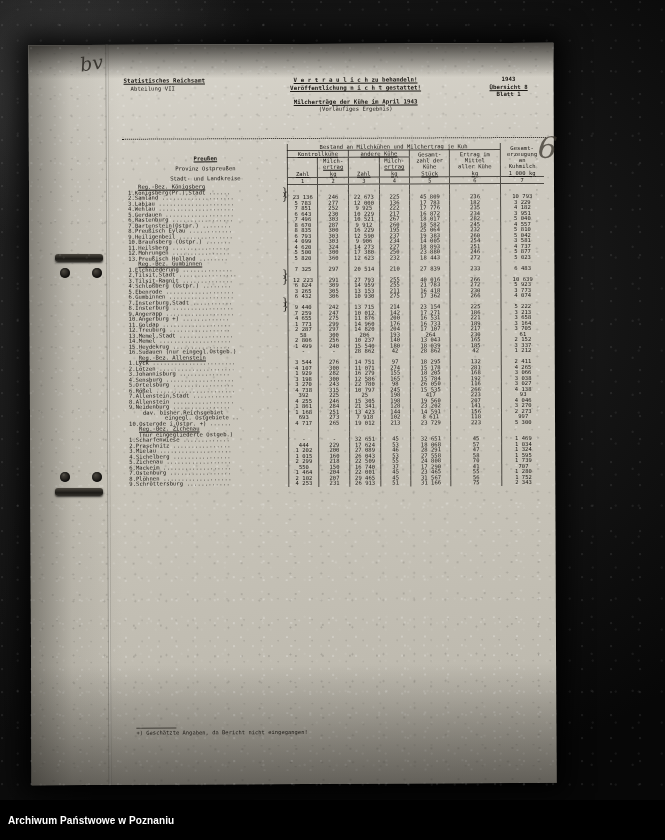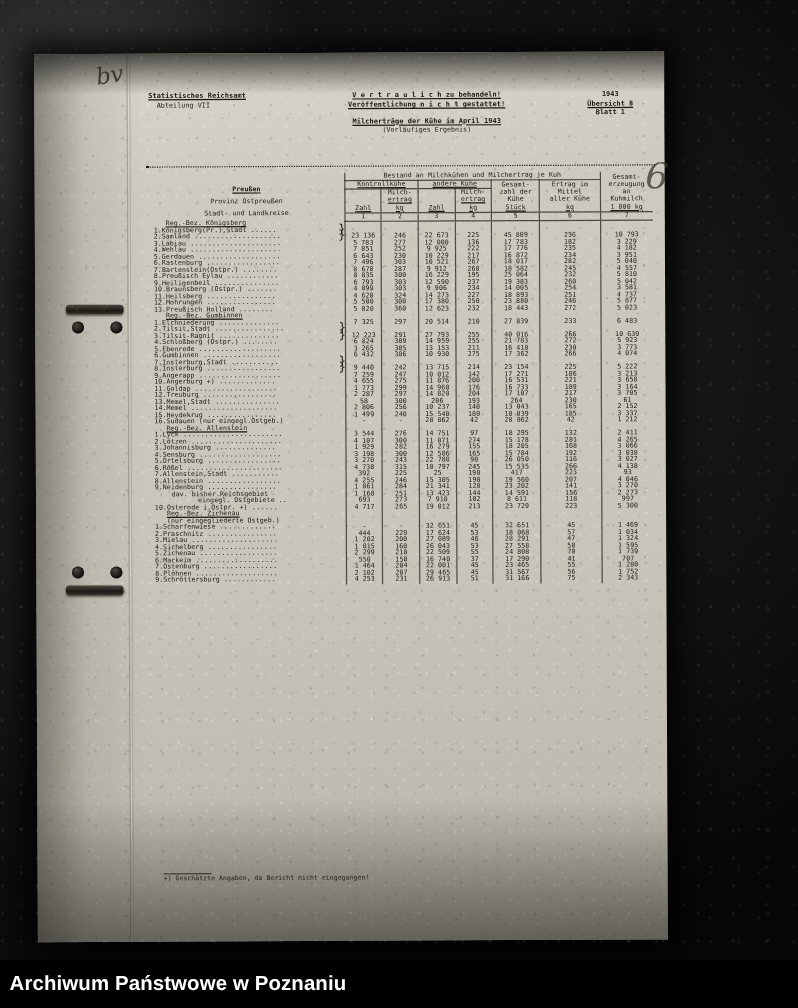--- a/index.html
+++ b/index.html
@@ -199,21 +199,21 @@
   
   #watermark-bar {
     position: absolute; left: 0; bottom: 0;
     width: 665px; height: 40px;
     background: #000;
     display: flex; align-items: center;
   }
   #watermark-text {
     color: #fff;
     font-family: "Liberation Sans", sans-serif;
-    font-size: 17px;
+    font-size: 10px;
     font-weight: bold;
     padding-left: 8px;
     letter-spacing: .1px;
     text-align: center;
   }
 </style>
 </head>
 <body>
 
 <div id="scan-backdrop"></div>

